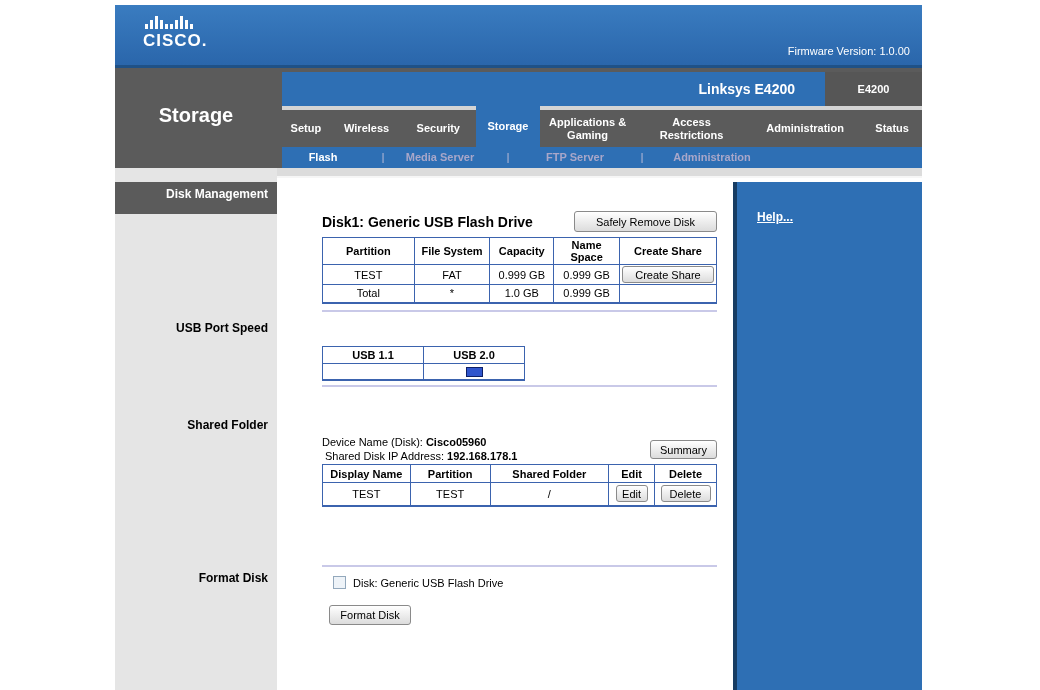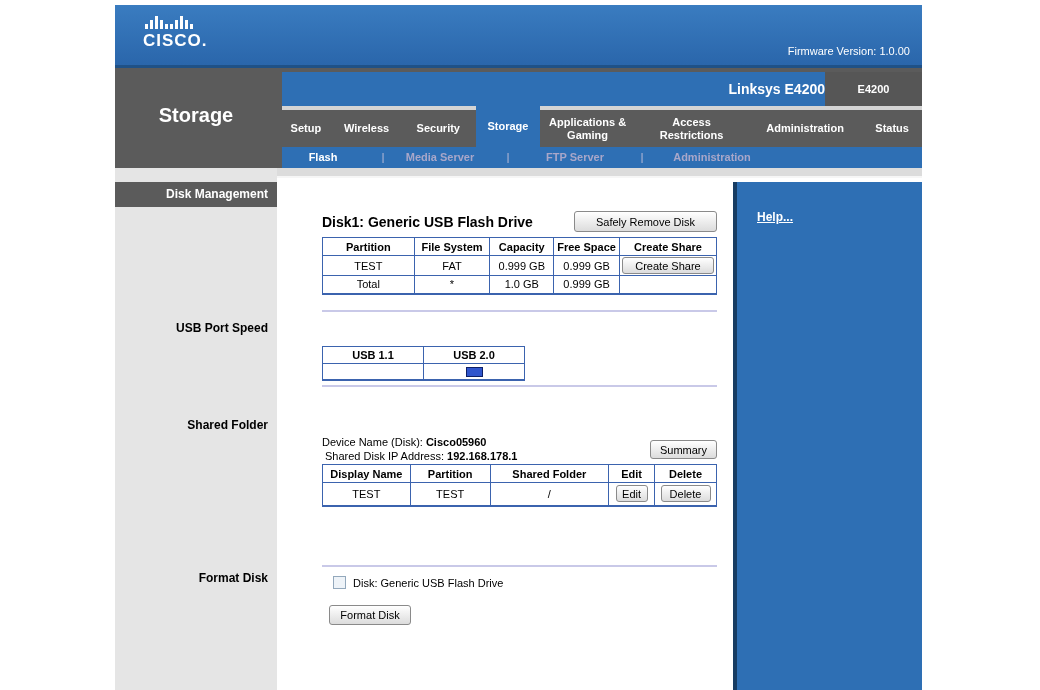--- a/index.html
+++ b/index.html
@@ -13,36 +13,36 @@
   .logo-bars i { display:block; width:3px; background:#fff; }
   .logo-text { font-size:17px; font-weight:bold; letter-spacing:1px; color:#fff; margin-top:2px; }
   .firmware { position:absolute; right:12px; bottom:8px; color:#ffffff; font-size:11px; }
 
   
   .band2 { height:100px; background:#5b5b5b; display:flex; }
   .storage-head { width:162px; color:#fff; font-size:20px; font-weight:bold; text-align:center; padding-top:36px; }
   .right-stack { width:645px; display:flex; flex-direction:column; padding-left:5px; }
   .gap4 { height:4px; }
   .title-bar { height:34px; display:flex; }
-  .title-blue { flex:1; background:#2e6fb4; color:#fff; font-size:14px; font-weight:bold; text-align:right; line-height:34px; padding-right:0; }
+  .title-blue { flex:1; background:#2e6fb4; color:#fff; font-size:14px; font-weight:bold; text-align:right; line-height:34px; padding-right:30px; }
   .title-model { width:97px; background:#565656; color:#fff; font-size:11px; font-weight:bold; text-align:center; line-height:34px; }
   .light-line { height:4px; background:#d4d4d4; }
   .tab-row { height:37px; display:flex; position:relative;justify-content:center; }
   .tab { color:#fff; font-size:11px; font-weight:bold; text-align:center; display:flex; align-items:center; justify-content:center; white-space:pre-line; line-height:13px; cursor:pointer; }
   .tab.active { background:#2e6fb4; position:relative; top:-4px; height:41px; z-index:2; }
   .subnav { height:21px; background:#2e6fb4; display:flex; font-size:11px; font-weight:bold; line-height:21px; }
   .subnav span { text-align:center; }
   .sn-active { color:#ffffff; }
   .sn-item { color:#a9a7c9; cursor:pointer; }
   .sn-sep { color:#8fa3cc; }
 
   
   .content { position:relative; height:522px; background:#fff; }
   .left-rail { position:absolute; left:0; top:0; width:162px; height:522px; background:#e5e5e5; }
-  .rail-bar { position:absolute; left:0; top:14px; width:100%; height:25px; background:#5b5b5b; color:#fff; font-size:12px; font-weight:bold; text-align:right; line-height:25px; padding-right:9px; }
+  .rail-bar { position:absolute; left:0; top:14px; width:100%; height:32px; background:#5b5b5b; color:#fff; font-size:12px; font-weight:bold; text-align:right; line-height:25px; padding-right:9px; }
   .rail-label { position:absolute; right:9px; color:#000; font-size:12px; font-weight:bold; }
   .top-strip { position:absolute; left:162px; top:0; width:645px; height:10px; background:#dcdcdc; border-bottom:2px solid #f6f6f6; }
   .main { position:absolute; left:162px; top:10px; width:456px; height:512px; background:#fff; }
   .help-panel { position:absolute; left:618px; top:14px; width:189px; height:508px; background:#2e6fb4; border-left:4px solid #173c63; }
   .help-link { position:absolute; left:20px; top:28px; color:#fff; font-size:12px; font-weight:bold; text-decoration:underline; cursor:pointer; }
 
   
   .h-disk { position:absolute; left:45px; top:36px; font-size:14px; font-weight:bold; color:#000; }
   .btn { display:inline-flex; align-items:center; justify-content:center; border:1px solid #8a8a8a; border-radius:3px; background:linear-gradient(to bottom,#ffffff,#dcdcdc); font-family:"Liberation Sans",sans-serif; font-size:11px; color:#000; cursor:pointer; }
   .btn-remove { position:absolute; left:297px; top:33px; width:143px; height:21px; }
@@ -144,21 +144,21 @@
 
       <div class="h-disk">Disk1: Generic USB Flash Drive</div>
       <button class="btn btn-remove">Safely Remove Disk</button>
 
       <table class="blue-tbl tbl1">
         <tbody>
             <tr>
           <th class="c-part">Partition</th>
           <th class="c-fs">File System</th>
           <th class="c-cap">Capacity</th>
-          <th class="c-free">Free Space</th>
+          <th class="c-free">Name Space</th>
           <th class="c-share">Create Share</th>
         </tr>
         <tr>
           <td>TEST</td>
           <td>FAT</td>
           <td>0.999 GB</td>
           <td>0.999 GB</td>
           <td><button class="btn btn-cshare">Create Share</button></td>
         </tr>
         <tr>

